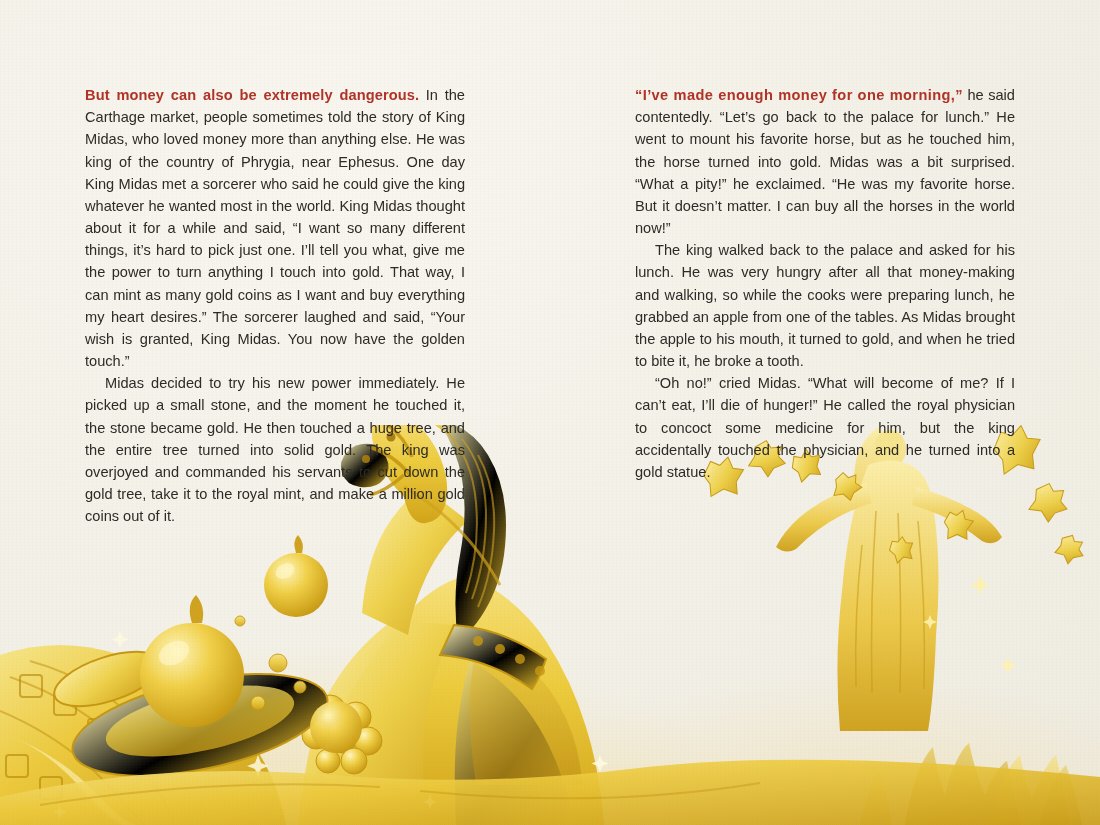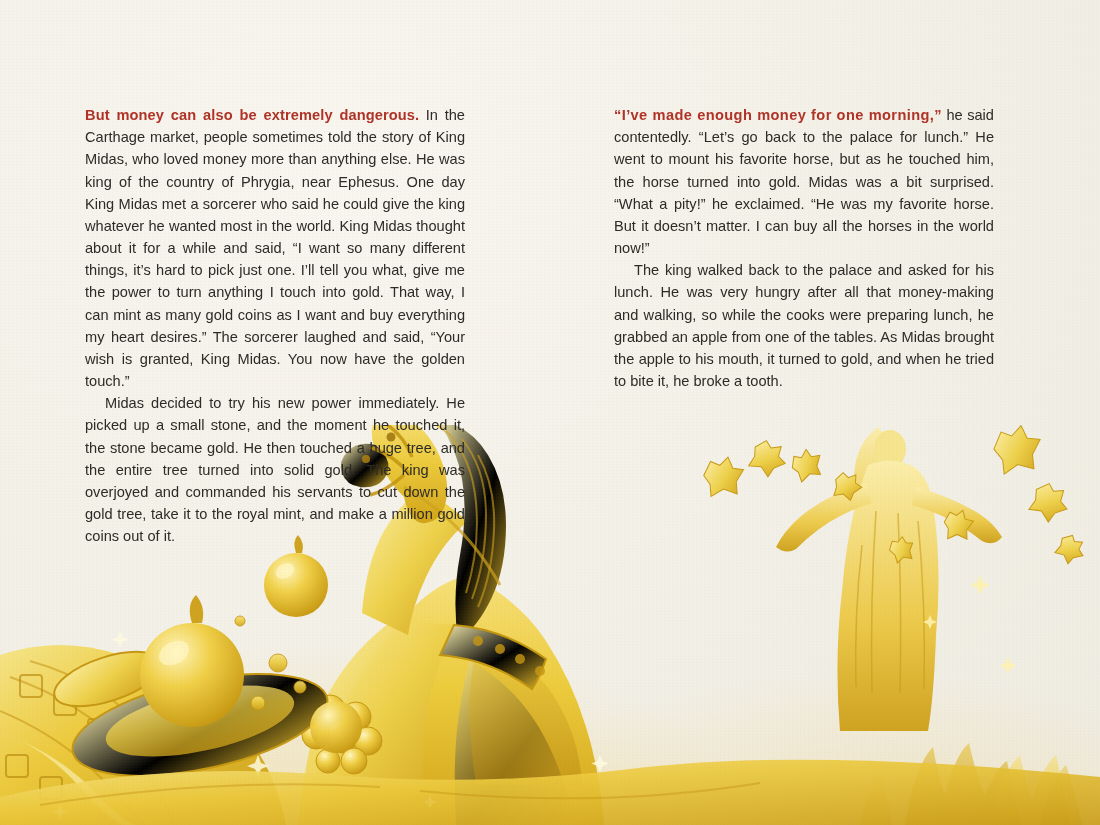--- a/index.html
+++ b/index.html
@@ -45,24 +45,23 @@
   }
   .col {
     position: absolute;
     width: 380px;
     color: #2c2a26;
     font-size: 14.6px;
     line-height: 1.52;
     text-align: justify;
     -webkit-hyphens: auto;
     hyphens: auto;
-    margin-top: 20px;
   }
   .col.left  { left: 85px; }
-  .col.right { left: 614px; }
+  .col.right { left: 635px; }
 
   .col p {
     margin: 0;
     text-indent: 20px;
   }
   .col p.first {
     text-indent: 0;
   }
   .lead {
     color: #b03226;
@@ -112,20 +111,21 @@
   <div class="columns">
 
     <div class="col left">
       <p class="first"><span class="lead">But money can also be extremely dangerous.</span><span> In the Carthage market, people sometimes told the story of King Midas, who loved money more than anything else. He was king of the country of Phrygia, near Ephesus. One day King Midas met a sorcerer who said he could give the king whatever he wanted most in the world. King Midas thought about it for a while and said, “I want so many different things, it’s hard to pick just one. I’ll tell you what, give me the power to turn anything I touch into gold. That way, I can mint as many gold coins as I want and buy everything my heart desires.” The sorcerer laughed and said, “Your wish is granted, King Midas. You now have the golden touch.”</span></p>
       <p>Midas decided to try his new power immediately. He picked up a small stone, and the moment he touched it, the stone became gold. He then touched a huge tree, and the entire tree turned into solid gold. The king was overjoyed and commanded his servants to cut down the gold tree, take it to the royal mint, and make a million gold coins out of it.</p>
     </div>
 
     <div class="col right">
       <p class="first"><span class="quote-lead">“I’ve made enough money for one morning,”</span><span> he said contentedly. “Let’s go back to the palace for lunch.” He went to mount his favorite horse, but as he touched him, the horse turned into gold. Midas was a bit surprised. “What a pity!” he exclaimed. “He was my favorite horse. But it doesn’t matter. I can buy all the horses in the world now!”</span></p>
       <p>The king walked back to the palace and asked for his lunch. He was very hungry after all that money-making and walking, so while the cooks were preparing lunch, he grabbed an apple from one of the tables. As Midas brought the apple to his mouth, it turned to gold, and when he tried to bite it, he broke a tooth.</p>
+      <p>“Oh no!” cried Midas. “What will become of me? If I can’t eat, I’ll die of hunger!” He called the royal physician to concoct some medicine for him, but the king accidentally touched the physician, and he turned into a gold statue.</p>
     </div>
   </div>
 
   <div id="glow"></div>
 
   <div id="art">
     <svg viewBox="0 0 1100 400" xmlns="http://www.w3.org/2000/svg" aria-hidden="true">
       <defs>
         <linearGradient id="gGold" x1="0" y1="0" x2="0" y2="1">
           <stop offset="0%" stop-color="#f7e07a"></stop>

